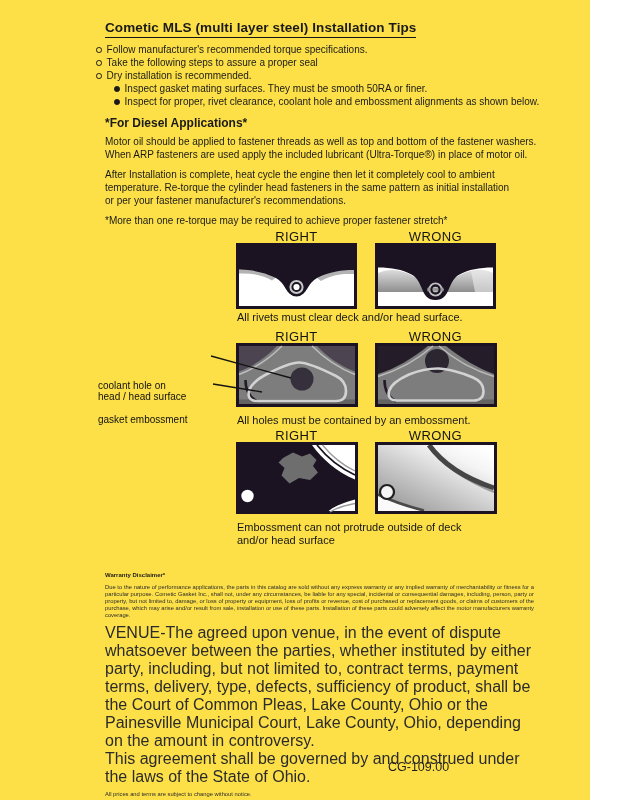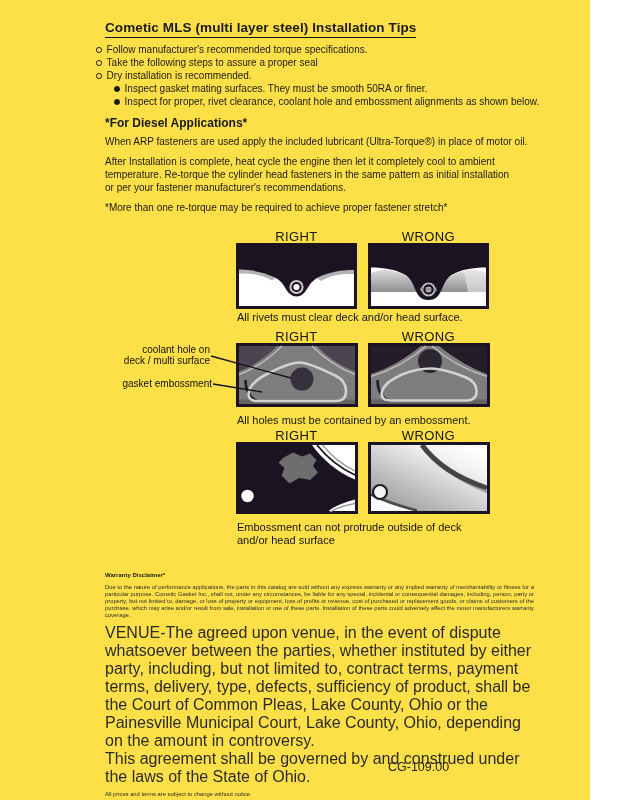--- a/index.html
+++ b/index.html
@@ -18,29 +18,29 @@
   .b-item.sub{margin-left:18px;}
   .b-item.sub .mk{background:#1a1a1a;border-color:#1a1a1a;margin-top:4.4px;}
 
   
   .diesel{position:absolute;left:105px;top:116px;width:500px;}
   .diesel h2{font-size:12px;font-weight:bold;margin:0 0 5px 0;}
   .para{font-size:10px;line-height:13px;margin:0 0 7px 0;}
   .para div{white-space:nowrap;}
 
   
-  .figrow{position:absolute;left:236px;display:flex;gap:11px;}
+  .figrow{position:absolute;left:236px;display:flex;gap:18px;}
   .fig{width:121px;}
   .figlabel{text-align:center;font-size:13px;line-height:12px;letter-spacing:.4px;
             color:#141414;margin-bottom:0;}
   .fig svg{display:block;}
   .figcap{position:absolute;left:237px;font-size:11px;line-height:13px;color:#161616;}
 
   
-  .anno{position:absolute;text-align:right;font-size:10px;color:#111;}
+  .anno{position:absolute;text-align:left;font-size:10px;color:#111;margin-top:36px;}
   .anno-cool{left:98px;top:345px;width:112px;line-height:10.5px;}
   .anno-emb{left:98px;top:379px;width:114px;line-height:10.5px;}
   .leader-svg{position:absolute;left:206px;top:352px;}
 
   
   .disclaimer{position:absolute;left:105px;top:572px;width:429px;color:#2b2b2b;}
   .disclaimer .disc-h{font-size:6px;font-weight:bold;margin:0 0 6px 0;color:#1c1c1c;}
   .disclaimer p{font-size:5.8px;line-height:6.9px;margin:0 0 5px 0;text-align:justify;}
 
   
@@ -72,20 +72,21 @@
     </div>
     <div class="b-item sub">
       <span class="mk"></span>
       <span>Inspect for proper, rivet clearance, coolant hole and embossment alignments as shown below.</span>
     </div>
   </div>
 
   <div class="diesel">
     <h2>*For Diesel Applications*</h2>
     <div class="para">
+      <div>Motor oil should be applied to fastener threads as well as top and bottom of the fastener washers.</div>
       <div>When ARP fasteners are used apply the included lubricant (Ultra-Torque®) in place of motor oil.</div>
     </div>
     <div class="para">
       <div>After Installation is complete, heat cycle the engine then let it completely cool to ambient</div>
       <div>temperature. Re-torque the cylinder head fasteners in the same pattern as initial installation</div>
       <div>or per your fastener manufacturer's recommendations.</div>
     </div>
     <div class="para">*More than one re-torque may be required to achieve proper fastener stretch*</div>
   </div>
 
@@ -154,21 +155,21 @@
         <path d="M9.5,37 C9.5,46 13,54 21,58.5" stroke="#241d29" stroke-width="2.6" fill="none"></path>
         <circle cx="62" cy="18" r="12" fill="#2c2631"></circle>
         <path d="M22,57.5 C15,57.5 12.5,53.5 14,48 C16,41.5 24,36 34,31.5 C45,27 56,25.5 63,25.5 C71,25.5 88,30 98,34.5 C105,37.5 108.5,42.5 108.5,48 C108.5,53.5 105.5,57.5 98.5,57.5 Z" stroke="#d2d2d2" stroke-width="2.6" fill="none" stroke-linejoin="round"></path>
       </svg>
     </div>
   </div>
   <div class="figcap" style="top:414px;">All holes must be contained by an embossment.</div>
 
   <div class="anno anno-cool">
     <div>coolant hole on</div>
-    <div>deck / multi surface</div>
+    <div>head / head surface</div>
   </div>
   <div class="anno anno-emb">gasket embossment</div>
   <svg class="leader-svg" width="92" height="44" viewBox="0 0 92 44">
     <line x1="5" y1="4" x2="85" y2="26" stroke="#141414" stroke-width="1.3"></line>
     <line x1="7" y1="32" x2="56" y2="40" stroke="#141414" stroke-width="1.3"></line>
   </svg>
 
   <div class="figrow" style="top:430px;">
     <div class="fig">
       <div class="figlabel">RIGHT</div>

